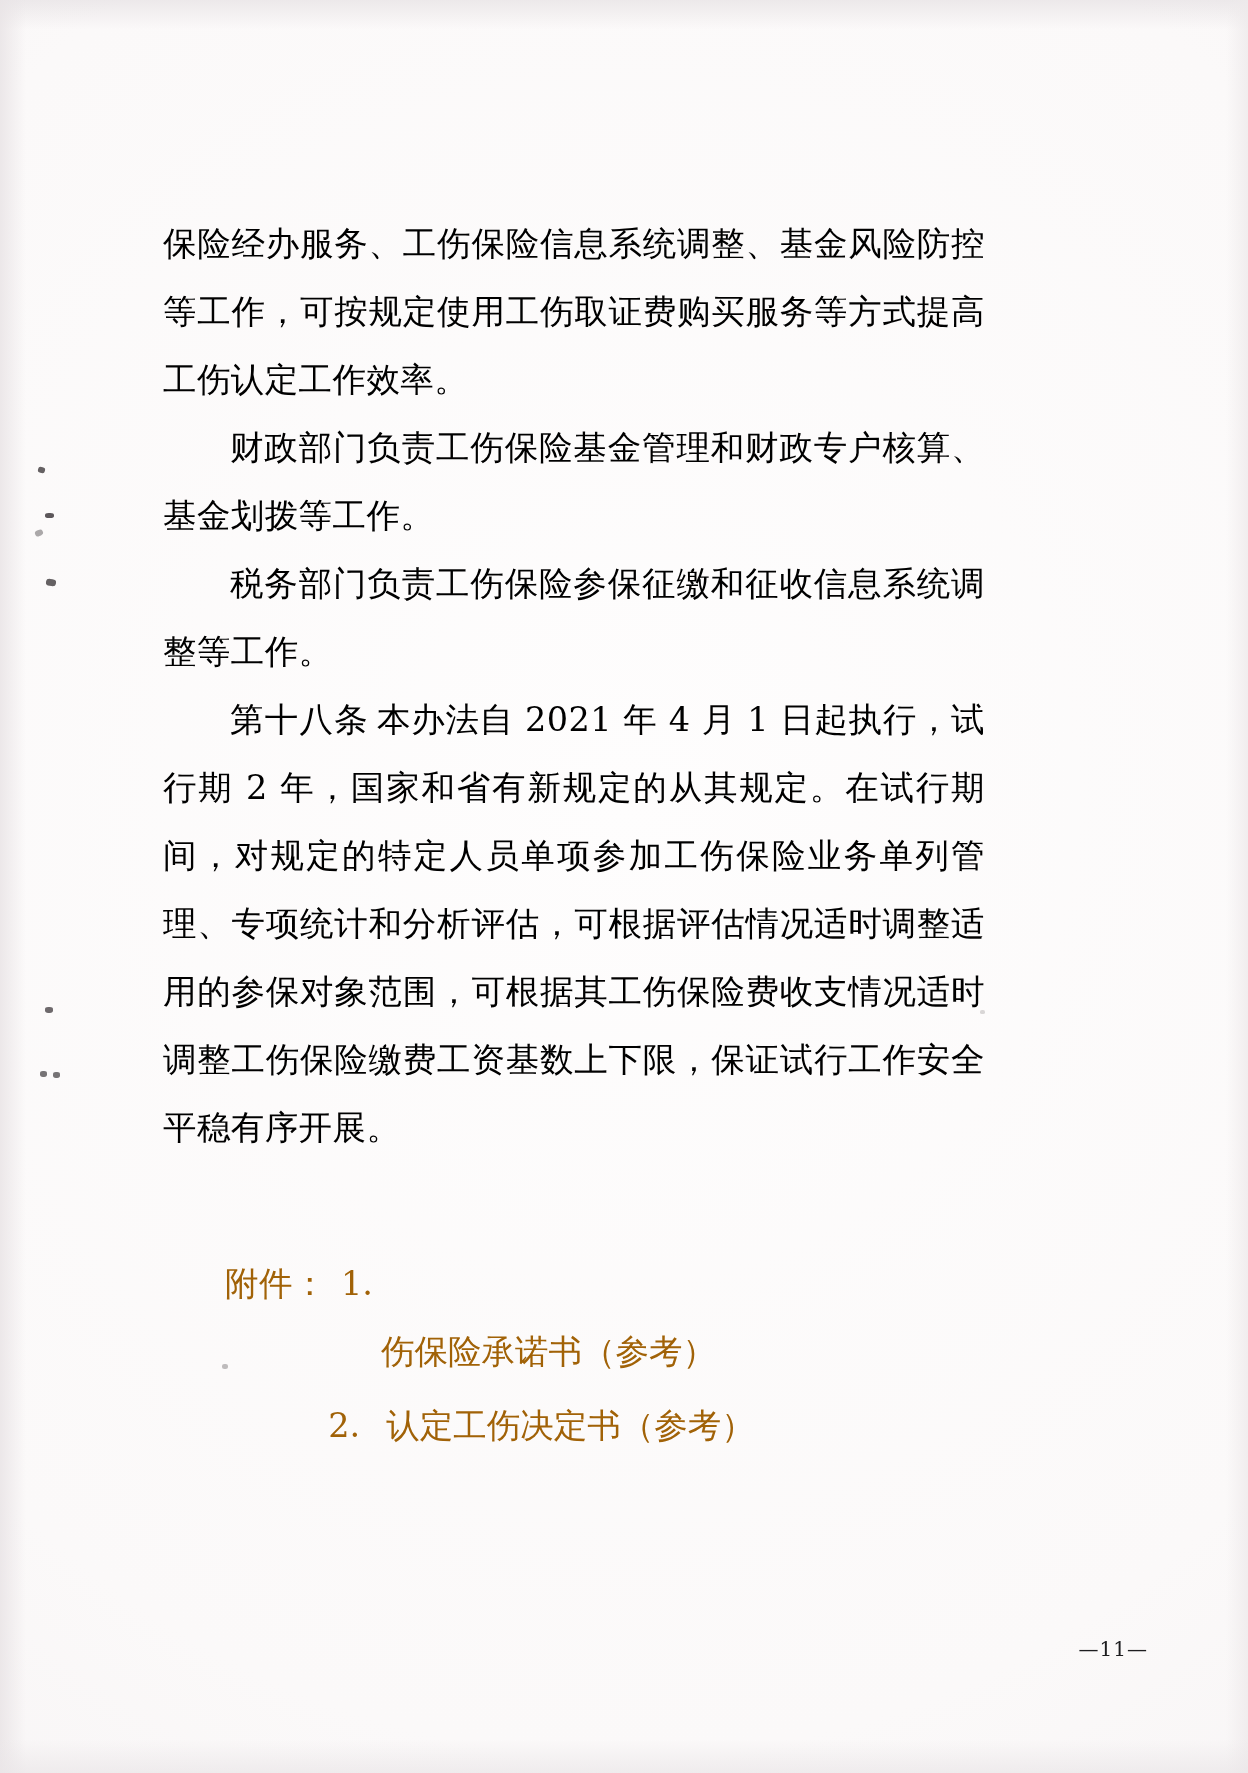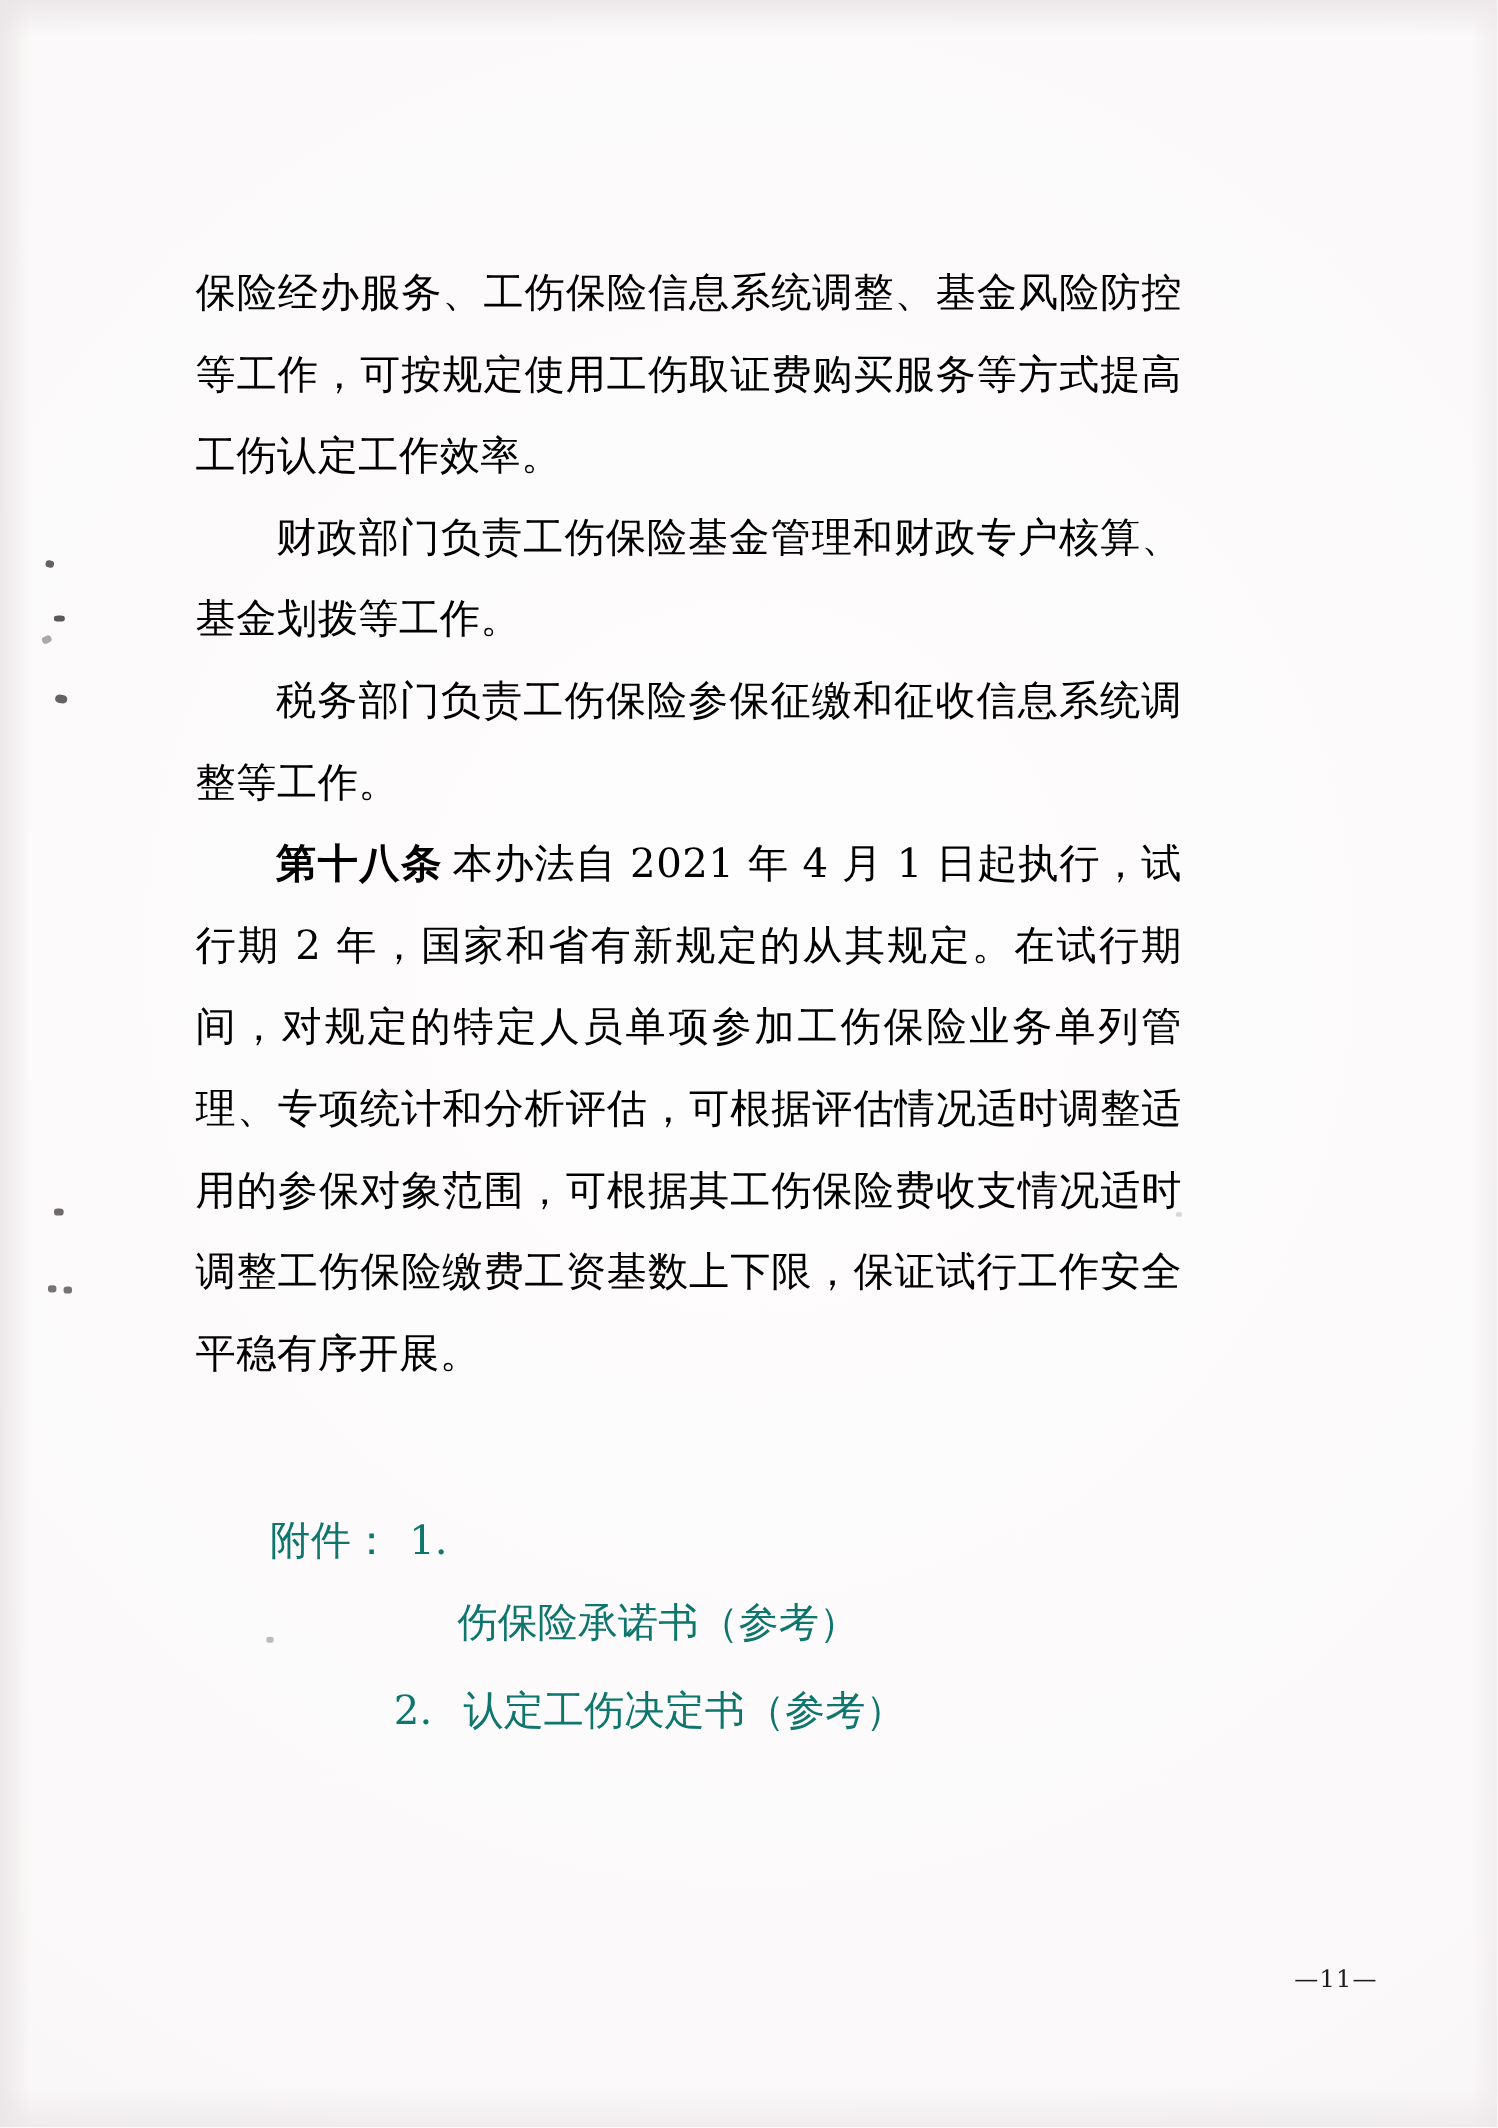--- a/index.html
+++ b/index.html
@@ -64,30 +64,30 @@
     text-align: justify;
     text-justify: inter-ideograph;
     margin: 0 0 0 0;
     font-family: "DejaVu Serif", "Liberation Serif", serif;
     font-weight: 500;
   }
   .para.indent { text-indent: 2em; }
   .para + .para { margin-top: 0; }
 
   .article-head {
-    font-weight: 700;
+    font-weight: 400;
     letter-spacing: 1px;
     padding-right: 8px;
   }
 
   .attach {
     margin-top: 88px;
     font-size: 33.5px;
     line-height: 68px;
-    color: #0f766e;
+    color: #a16207;
     font-weight: 500;
   }
   .attach-row {
     display: flex;
     align-items: flex-start;
   }
   .attach-label {
     flex: 0 0 auto;
     padding-left: 62px;
     letter-spacing: 0.5px;

